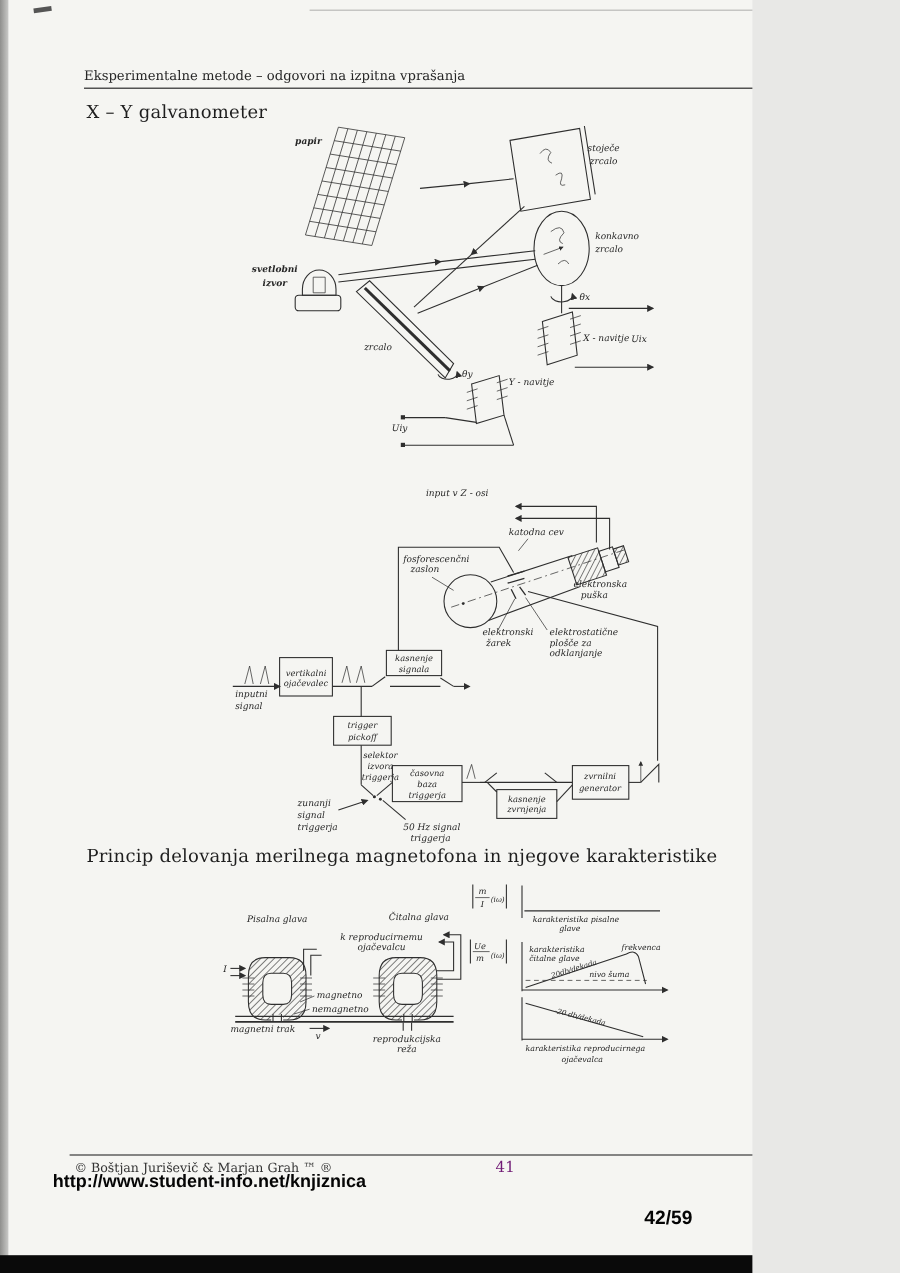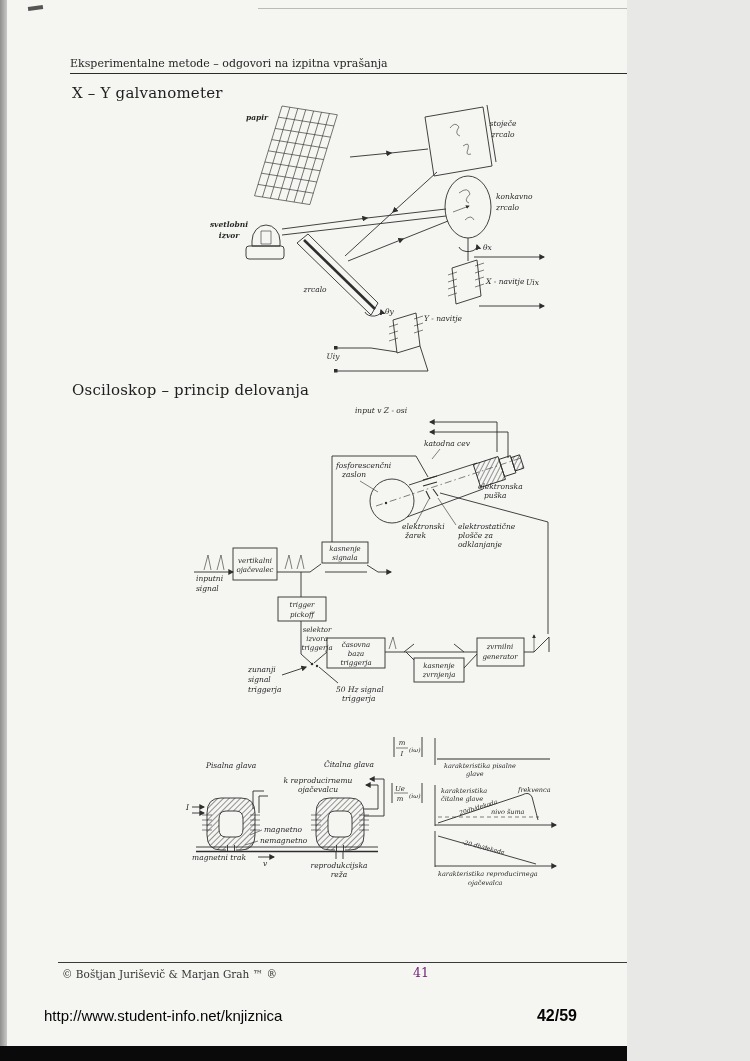--- a/index.html
+++ b/index.html
@@ -11,21 +11,21 @@
   .blob-top-right{left:741px;top:24px;width:9px;height:38px;background:#111;border-radius:2px;}
   .blob-mid-right{left:731px;top:628px;width:9px;height:15px;background:#111;border-radius:1px;}
   .dash-top-left{left:28px;top:6px;width:15px;height:4px;background:#555;transform:rotate(-8deg);}
   .scan-top-line{left:258px;top:8px;width:480px;height:1px;background:#9a9a98;opacity:.65;}
   .header{left:70px;top:57px;width:667px;font-size:11px;color:#262626;
           border-bottom:1.2px solid #2b2b2b;padding-bottom:3px;}
   .sec-title{font-size:15px;color:#1e1e1e;letter-spacing:.2px;}
   .footer-line{left:58px;top:962px;width:645px;height:1.2px;background:#3a3a3a;}
   .copyright{left:62px;top:968px;font-size:10.5px;color:#333;}
   .pagenum{left:413px;top:965px;font-size:12.5px;color:#701a75;}
-  .url-bar{left:44px;top:1007px;font-family:"Liberation Sans",sans-serif;font-weight:normal;font-size:15px;color:#050505;}
+  .url-bar{left:44px;top:976px;font-family:"Liberation Sans",sans-serif;font-weight:bold;font-size:15px;color:#050505;}
   .progress{left:auto;right:50px;top:1007px;font-family:"Liberation Sans",sans-serif;font-weight:bold;font-size:16px;color:#050505;}
   .bottom-bar{left:0;top:1046px;width:750px;height:15px;background:#0a0a0a;}
   svg .st{stroke:#2e2e2e;fill:none;stroke-width:.9;}
   svg .thin{stroke-width:.6;}
   svg .hatchf{stroke:#2e2e2e;fill:url(#hatch);stroke-width:.9;}
   svg .inkf{fill:#2e2e2e;stroke:none;}
   svg .paperf{fill:#f5f5f2;stroke:none;}
   svg text{font:italic 7.5px "DejaVu Serif",serif;fill:#262626;stroke:none;}
   svg .t7{font-size:7px;} svg .t65{font-size:6.5px;} svg .t6{font-size:6px;}
   svg .tb{font-weight:600;}
@@ -142,21 +142,20 @@
     <g>
       <line class="st" x1="212" y1="252" x2="186" y2="248"></line>
       <line class="st" x1="186" y1="248" x2="152" y2="248"></line>
       <rect class="inkf" x="149" y="246" width="3.5" height="3.5"></rect>
       <line class="st" x1="235" y1="246" x2="243" y2="271"></line>
       <line class="st" x1="243" y1="271" x2="152" y2="271"></line>
       <rect class="inkf" x="149" y="269" width="3.5" height="3.5"></rect>
     </g>
   </svg>
 
-  <div class="abs sec-title" style="left:72px;top:381px">Osciloskop – princip delovanja</div>
 
   <svg class="abs" style="left:190px;top:400px" width="380" height="305" viewBox="0 0 380 305">
     <text x="191" y="13" text-anchor="middle">input v Z - osi</text>
     <path class="st" d="M240,22 H307 V52" marker-start="url(#arr)"></path>
     <path class="st" d="M240,32 H318 V58" marker-start="url(#arr)"></path>
 
     <text x="257" y="46" text-anchor="middle">katodna cev</text>
     <line class="st thin" x1="250" y1="49" x2="242" y2="59"></line>
 
     <g>
@@ -265,20 +264,21 @@
       <text x="310" y="249" text-anchor="middle" class="t7">zvrnilni</text>
       <text x="310" y="259" text-anchor="middle" class="t7">generator</text>
     </g>
     <line class="st" x1="334" y1="252" x2="344" y2="252"></line>
     <g>
       <line class="st thin" x1="344" y1="252" x2="344" y2="235" marker-end="url(#arr)"></line>
       <path class="st" d="M344,252 L359,237 L359,252"></path>
     </g>
   </svg>
 
+  <div class="abs sec-title" style="left:72px;top:704px">Princip delovanja merilnega magnetofona in njegove karakteristike</div>
 
   <svg class="abs" style="left:150px;top:735px" width="430" height="160" viewBox="0 0 430 160">
     <text x="81" y="33" text-anchor="middle">Pisalna glava</text>
     <text x="199" y="32" text-anchor="middle">Čitalna glava</text>
     <text x="168" y="48" text-anchor="middle">k reproducirnemu</text>
     <text x="168" y="57" text-anchor="middle">ojačevalcu</text>
 
     <use href="#headcore" transform="translate(81,89)"></use>
     <use href="#headcore" transform="translate(190,89)"></use>
 

